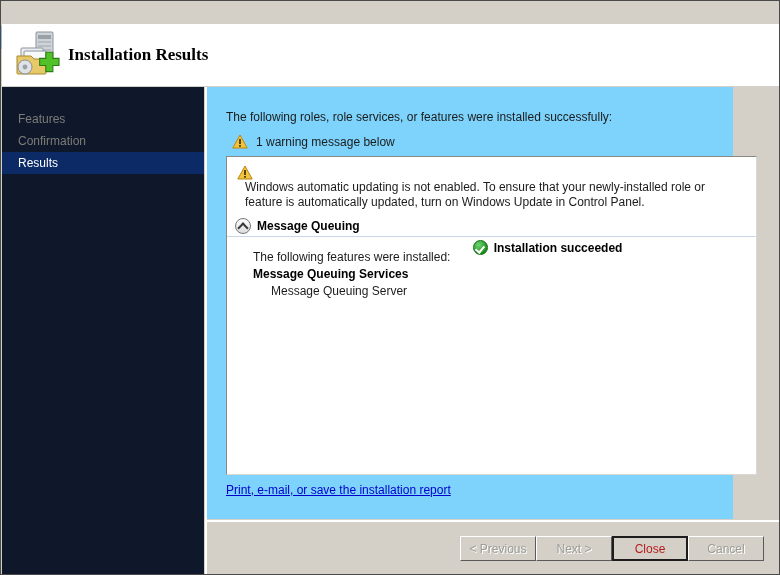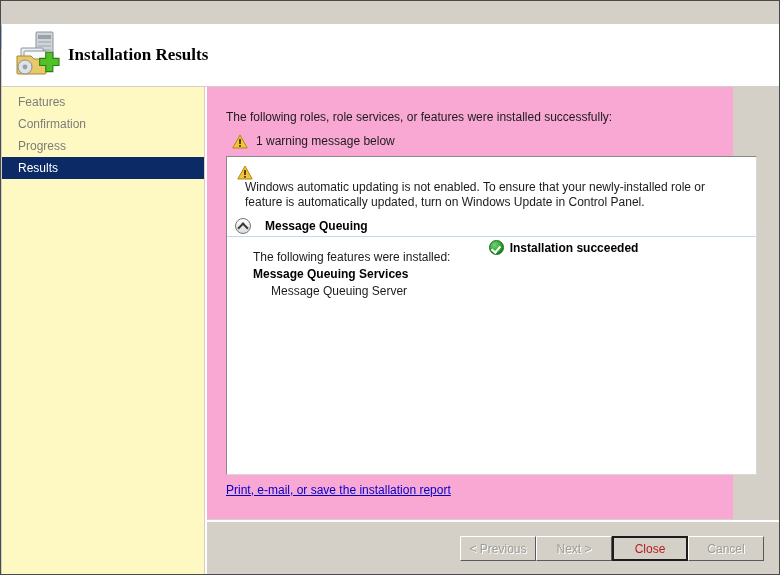--- a/index.html
+++ b/index.html
@@ -97,22 +97,22 @@
     font-family: "Liberation Serif", serif;
   }
 
   
   #sidebar {
     position: absolute;
     left: 1px;
     top: 86px;
     width: 202px;
     height: 487px;
-    background: #fef9c3;
-    padding-top: 4px;
+    background: #0f172a;
+    padding-top: 21px;
     box-sizing: border-box;
   }
   #sidebar-divider {
     position: absolute;
     left: 204px;
     top: 86px;
     width: 2px;
     height: 487px;
     background: #ffffff;
   }
@@ -129,39 +129,39 @@
     background: #0b2a66;
     color: #ffffff;
   }
 
   #content {
     position: absolute;
     left: 206px;
     top: 86px;
     width: 526px;
     height: 432px;
-    background: #f9a8d4;
+    background: #7dd3fc;
     box-sizing: border-box;
   }
 
   #intro-text {
     position: absolute;
     left: 19px;
     top: 23px;
     font-size: 12px;
     color: #1b1b1b;
     white-space: nowrap;
   }
 
   #warning-summary {
     position: absolute;
     left: 25px;
     top: 47px;
     display: flex;
-    align-items: flex-start;
+    align-items: center;
   }
   #warning-summary .label {
     font-size: 12px;
     color: #1b1b1b;
     margin-left: 8px;
   }
 
   
   .warn-icon {
     position: relative;
@@ -199,21 +199,20 @@
     max-width: 480px;
   }
 
   #group-header {
     display: flex;
     align-items: center;
     height: 20px;
     padding-left: 8px;
     border-bottom: 1px solid #c8d8ea;
     margin-top: 2px;
-    gap: 8px;
   }
   .collapse-icon {
     width: 14px;
     height: 14px;
     border-radius: 50%;
     border: 1px solid #767676;
     background: linear-gradient(to bottom, #ffffff, #dcdcdc);
     position: relative;
     flex: none;
   }
@@ -372,21 +371,20 @@
 
         <path d="M36 30 h7 v-7 h8 v7 h7 v8 h-7 v7 h-8 v-7 h-7 z" transform="translate(-4,2) scale(0.88)" fill="#52c128" stroke="#2e7d14" stroke-width="1.2"></path>
       </svg>
     </div>
     <span id="header-title">Installation Results</span>
   </div>
 
   <div id="sidebar">
     <div class="nav-item">Features</div>
     <div class="nav-item">Confirmation</div>
-    <div class="nav-item">Progress</div>
     <div class="nav-item active">Results</div>
   </div>
   <div id="sidebar-divider"></div>
 
   <div id="content">
 
     <div id="intro-text">The following roles, role services, or features were installed successfully:</div>
 
     <div id="warning-summary">
       <span class="warn-icon">

